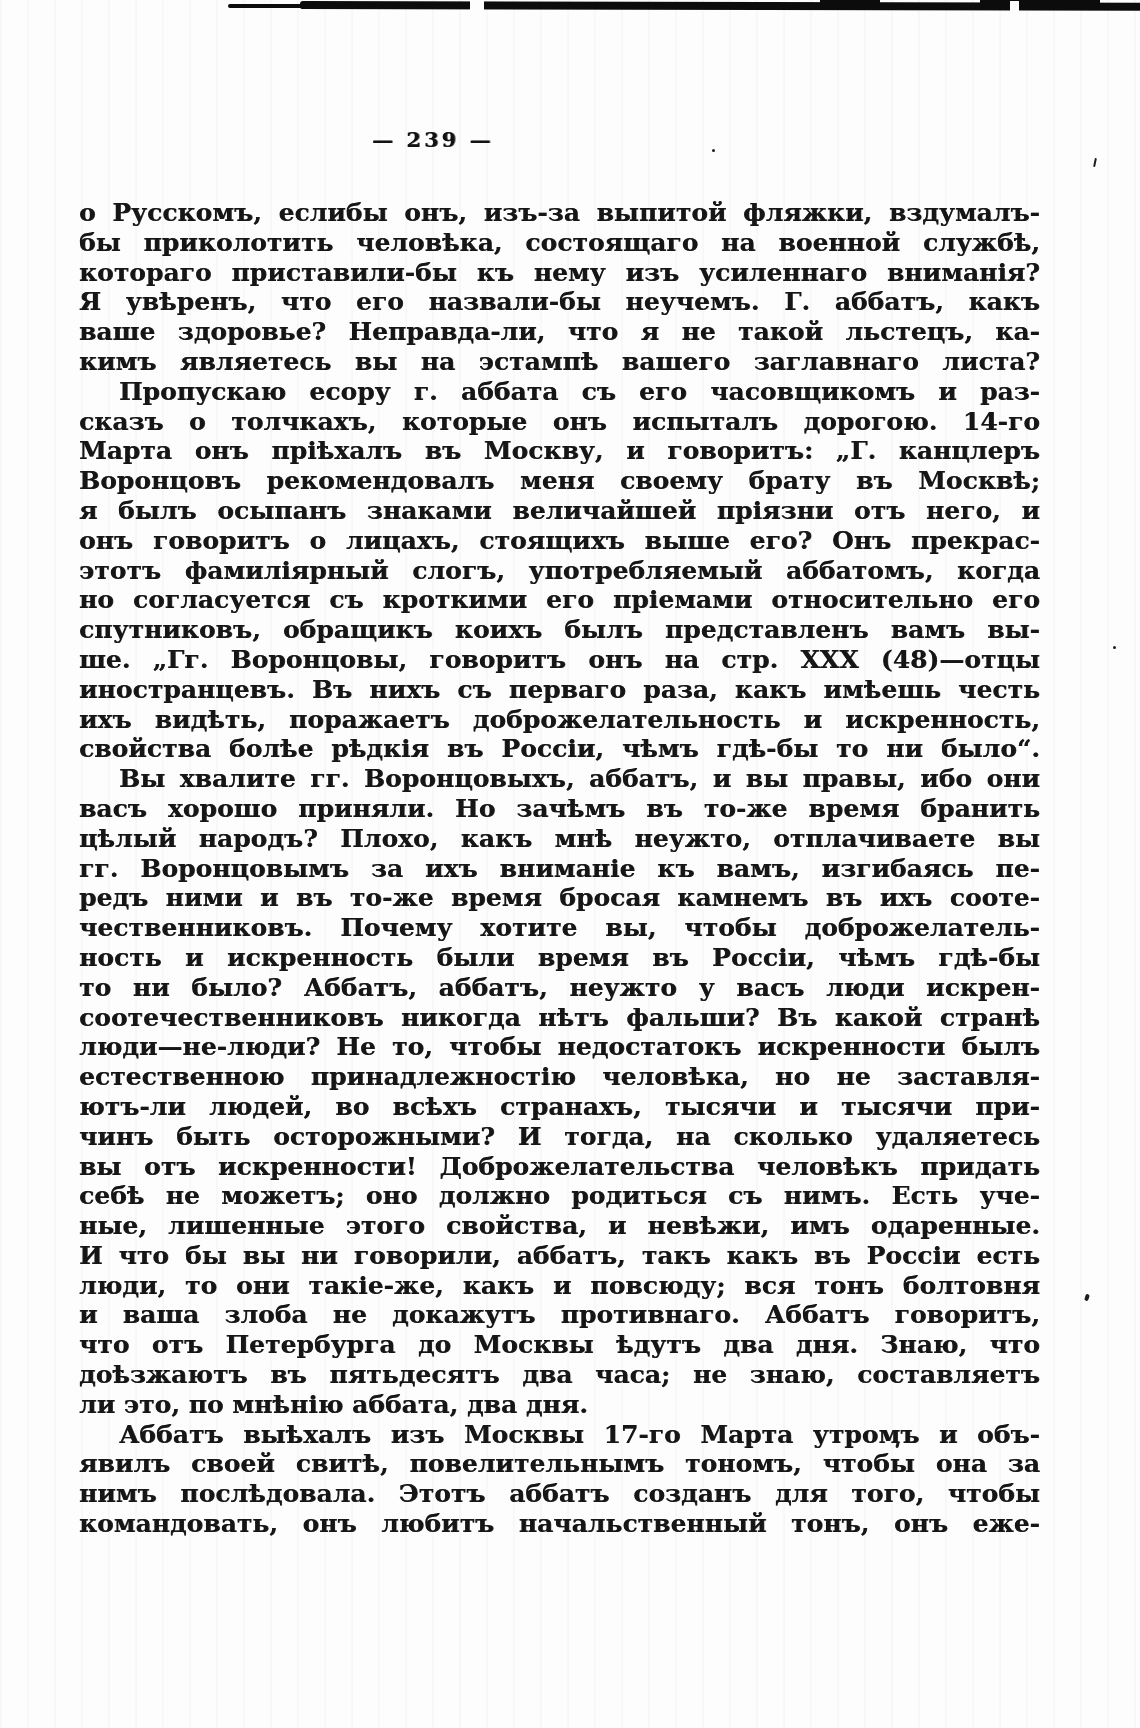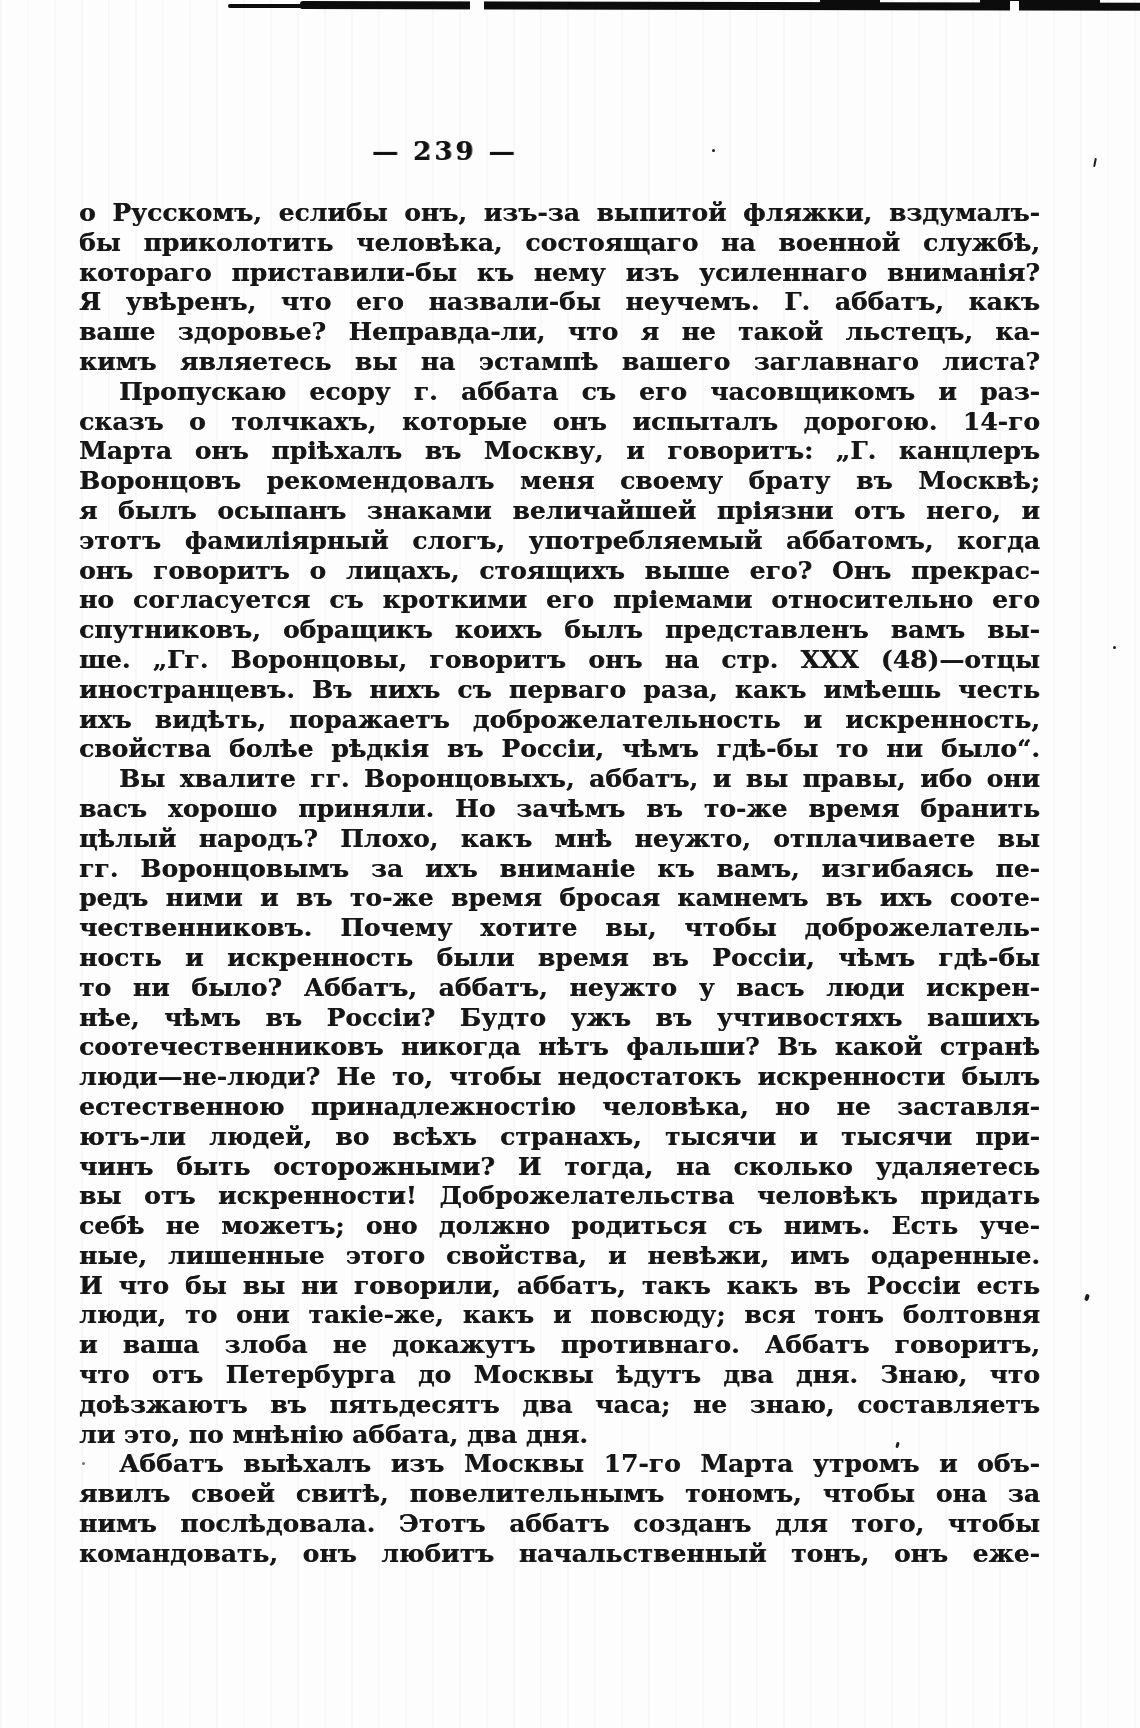--- a/index.html
+++ b/index.html
@@ -18,22 +18,22 @@
   .bar-a{left:300px;top:2px;width:845px;height:8px;border-radius:3px;transform:rotate(0.12deg);}
   .bar-b{left:228px;top:4px;width:86px;height:4px;border-radius:2px;}
   .bar-c{left:980px;top:0;width:120px;height:4px;}
   .bar-d{left:820px;top:0;width:60px;height:3px;}
   .bar-gap1{position:absolute;left:470px;top:1px;width:14px;height:10px;background:#fdfdfd;}
   .bar-gap2{position:absolute;left:1010px;top:1px;width:9px;height:10px;background:#fdfdfd;}
 
   .speck{position:absolute;background:#1d1d1d;border-radius:50%;}
 
   .page-number{
-    position:absolute;left:372px;top:136px;
-    font-size:26px;font-weight:700;letter-spacing:3px;
+    position:absolute;left:372px;top:127px;
+    font-size:21px;font-weight:700;letter-spacing:3px;
     color:#121212;
     text-shadow:1px 0 0 rgba(0,0,0,0.55);
   }
 
   .text-block{
     position:absolute;left:79px;top:198px;width:961px;
     font-size:25px;font-weight:700;
     text-shadow:0.4px 0.2px 0 rgba(20,20,20,0.75);
   }
   .para{margin:0;padding:0;}
@@ -74,39 +74,38 @@
         <div class="line">Я увѣренъ, что его назвали-бы неучемъ. Г. аббатъ, какъ</div>
         <div class="line">ваше здоровье? Неправда-ли, что я не такой льстецъ, ка-</div>
         <div class="line">кимъ являетесь вы на эстампѣ вашего заглавнаго листа?</div>
       </div>
       <div class="para">
         <div class="line indent">Пропускаю есору г. аббата съ его часовщикомъ и раз-</div>
         <div class="line">сказъ о толчкахъ, которые онъ испыталъ дорогою. 14-го</div>
         <div class="line">Марта онъ пріѣхалъ въ Москву, и говоритъ: „Г. канцлеръ</div>
         <div class="line">Воронцовъ рекомендовалъ меня своему брату въ Москвѣ;</div>
         <div class="line">я былъ осыпанъ знаками величайшей пріязни отъ него, и</div>
+        <div class="line">онъ говоритъ о лицахъ, стоящихъ выше его? Онъ прекрас-</div>
         <div class="line">этотъ фамиліярный слогъ, употребляемый аббатомъ, когда</div>
-        <div class="line">онъ говоритъ о лицахъ, стоящихъ выше его? Онъ прекрас-</div>
         <div class="line">но согласуется съ кроткими его пріемами относительно его</div>
         <div class="line">спутниковъ, обращикъ коихъ былъ представленъ вамъ вы-</div>
         <div class="line">ше. „Гг. Воронцовы, говоритъ онъ на стр. XXX (48)—отцы</div>
         <div class="line">иностранцевъ. Въ нихъ съ перваго раза, какъ имѣешь честь</div>
         <div class="line">ихъ видѣть, поражаетъ доброжелательность и искренность,</div>
         <div class="line">свойства болѣе рѣдкія въ Россіи, чѣмъ гдѣ-бы то ни было“.</div>
       </div>
       <div class="para">
         <div class="line indent">Вы хвалите гг. Воронцовыхъ, аббатъ, и вы правы, ибо они</div>
         <div class="line">васъ хорошо приняли. Но зачѣмъ въ то-же время бранить</div>
         <div class="line">цѣлый народъ? Плохо, какъ мнѣ неужто, отплачиваете вы</div>
         <div class="line">гг. Воронцовымъ за ихъ вниманіе къ вамъ, изгибаясь пе-</div>
         <div class="line">редъ ними и въ то-же время бросая камнемъ въ ихъ сооте-</div>
         <div class="line">чественниковъ. Почему хотите вы, чтобы доброжелатель-</div>
         <div class="line">ность и искренность были время въ Россіи, чѣмъ гдѣ-бы</div>
         <div class="line">то ни было? Аббатъ, аббатъ, неужто у васъ люди искрен-</div>
-        <div class="line">нѣе, чѣмъ въ Россіи? Будто ужъ въ учтивостяхъ вашихъ</div>
         <div class="line">соотечественниковъ никогда нѣтъ фальши? Въ какой странѣ</div>
         <div class="line">люди—не-люди? Не то, чтобы недостатокъ искренности былъ</div>
         <div class="line">естественною принадлежностію человѣка, но не заставля-</div>
         <div class="line">ютъ-ли людей, во всѣхъ странахъ, тысячи и тысячи при-</div>
         <div class="line">чинъ быть осторожными? И тогда, на сколько удаляетесь</div>
         <div class="line">вы отъ искренности! Доброжелательства человѣкъ придать</div>
         <div class="line">себѣ не можетъ; оно должно родиться съ нимъ. Есть уче-</div>
         <div class="line">ные, лишенные этого свойства, и невѣжи, имъ одаренные.</div>
         <div class="line">И что бы вы ни говорили, аббатъ, такъ какъ въ Россіи есть</div>
         <div class="line">люди, то они такіе-же, какъ и повсюду; вся тонъ болтовня</div>

